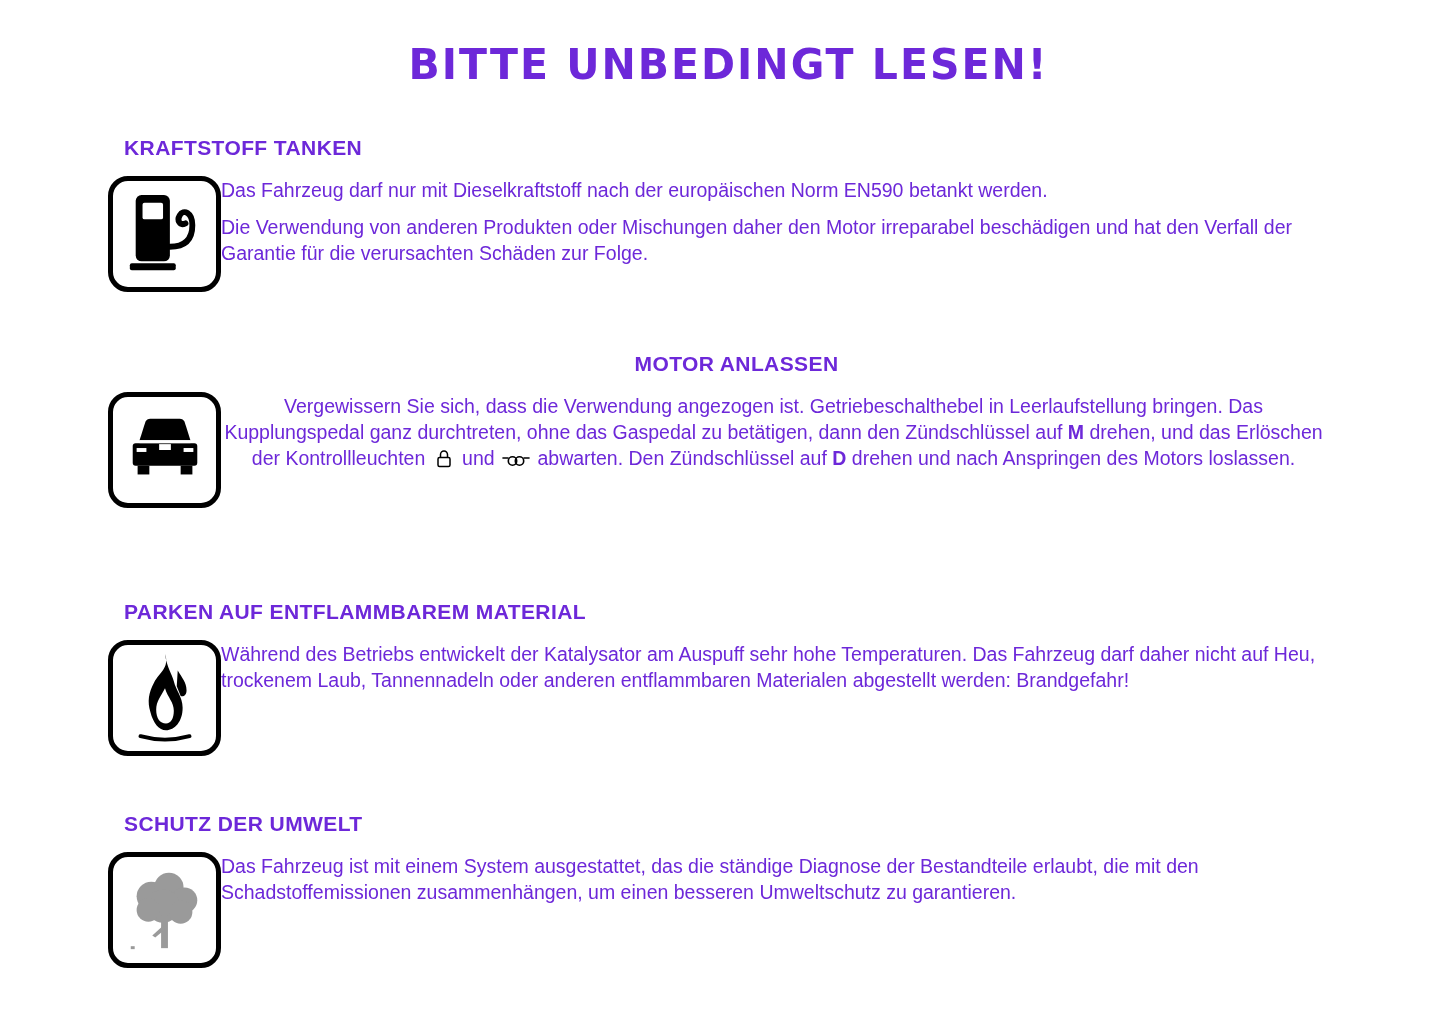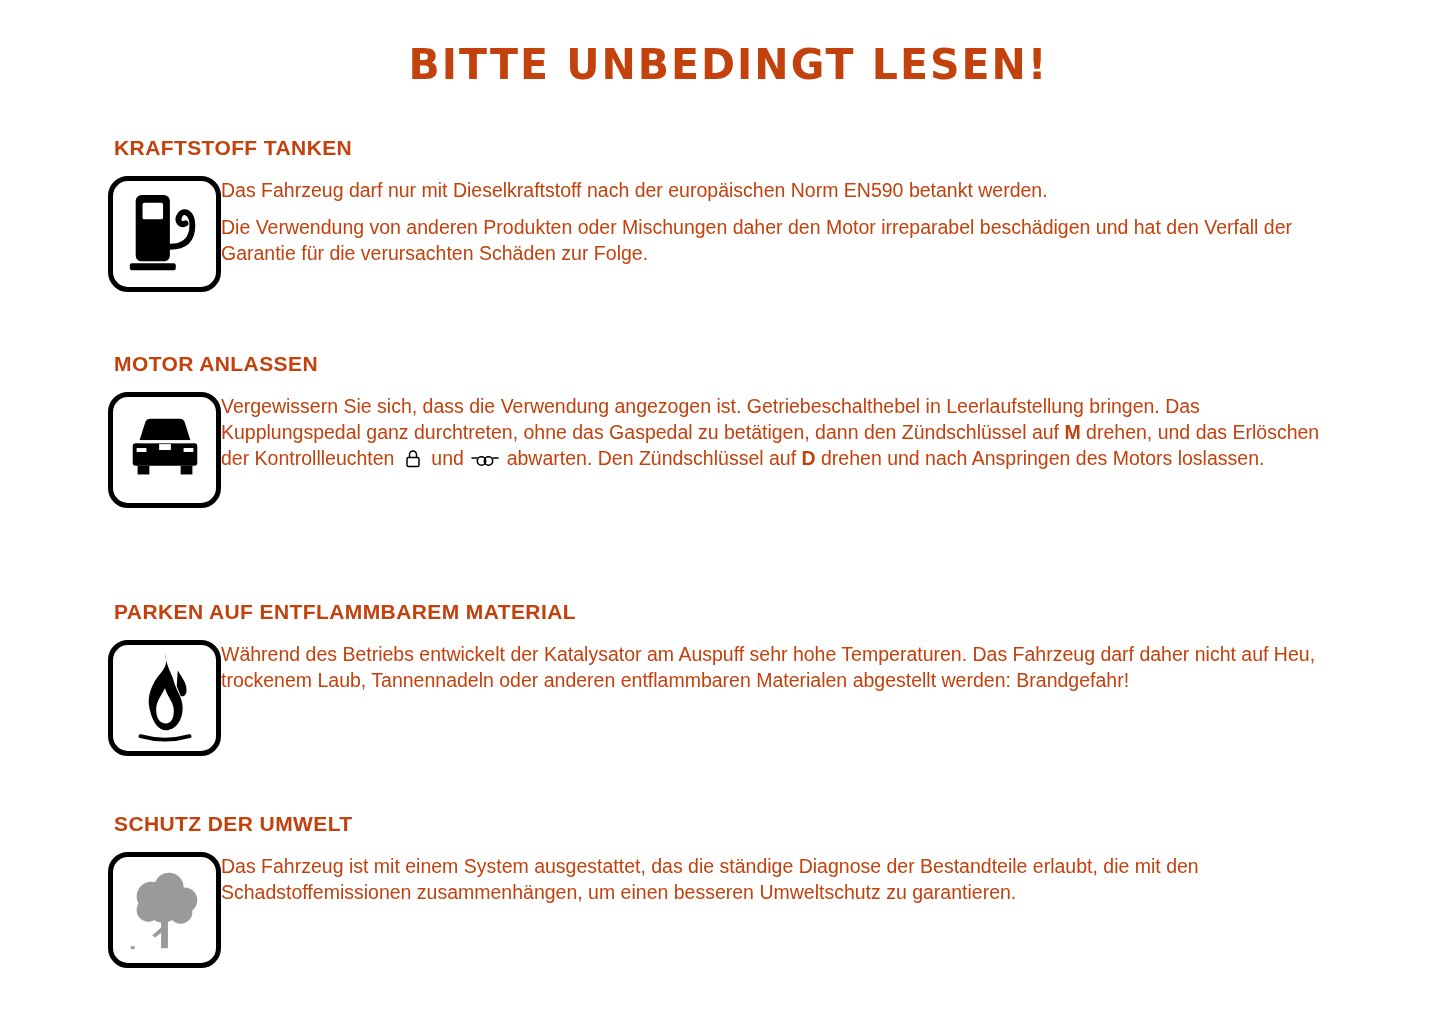--- a/index.html
+++ b/index.html
@@ -1,33 +1,33 @@
 <!DOCTYPE html>
 <html><head>
 <meta charset="utf-8">
 <style>
   html,body { margin:0; padding:0; background:#ffffff; }
   .page {
     width:1445px; min-height:1026px; box-sizing:border-box;
-    background:#ffffff; color:#c2410c;
+    background:#ffffff; color:#6d28d9;
     font-family:"Liberation Sans", sans-serif;
     padding:34px 96px 30px 108px;
   }
   .title {
     text-align:center; font-family:"DejaVu Sans", sans-serif;
     font-weight:bold; font-size:41px; letter-spacing:2px;
     margin:6px 0 48px 0; transform:scaleY(1.04);
   }
   section { margin:0 0 60px 0; }
-  section.gap-lg { margin-bottom:92px; }
+  section.gap-lg { margin-bottom:92px;text-align:center; }
   section.gap-md { margin-bottom:56px; }
   section:last-child { margin-bottom:0; }
   .sec-heading {
     font-size:21px; font-weight:bold; letter-spacing:0.4px;
-    margin:0 0 16px 6px;
+    margin:0 0 16px 16px;
   }
   .row { display:flex; align-items:flex-start; }
   .icon-box {
     flex:none; width:113px; height:116px; box-sizing:border-box;
     border:5px solid #000; border-radius:20px;
     display:flex; align-items:center; justify-content:center;
     background:#fff;
   }
   .text {
     font-size:19.5px; line-height:1.34;

